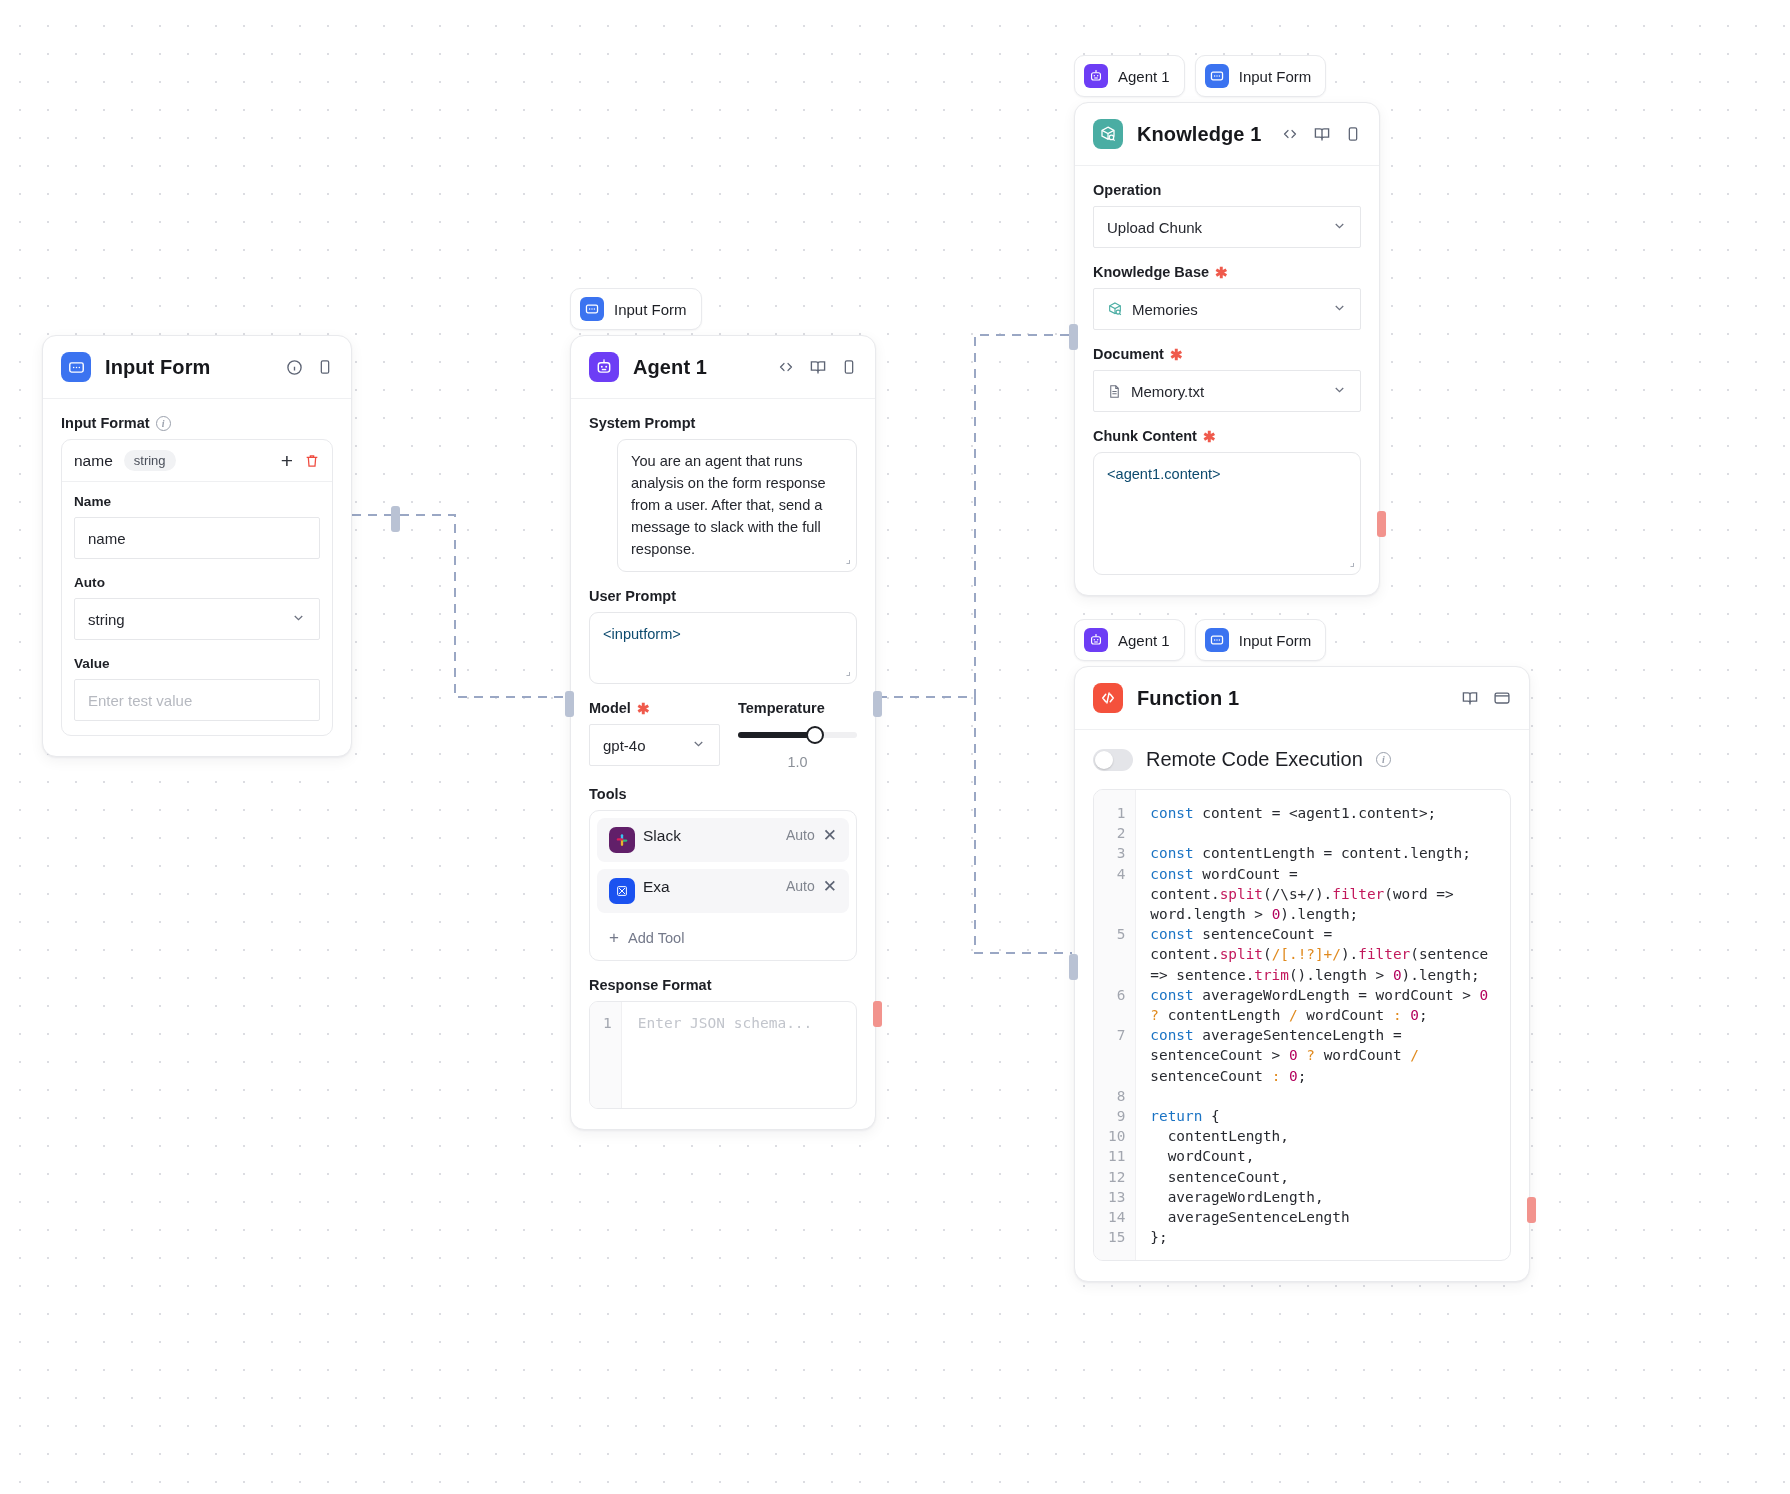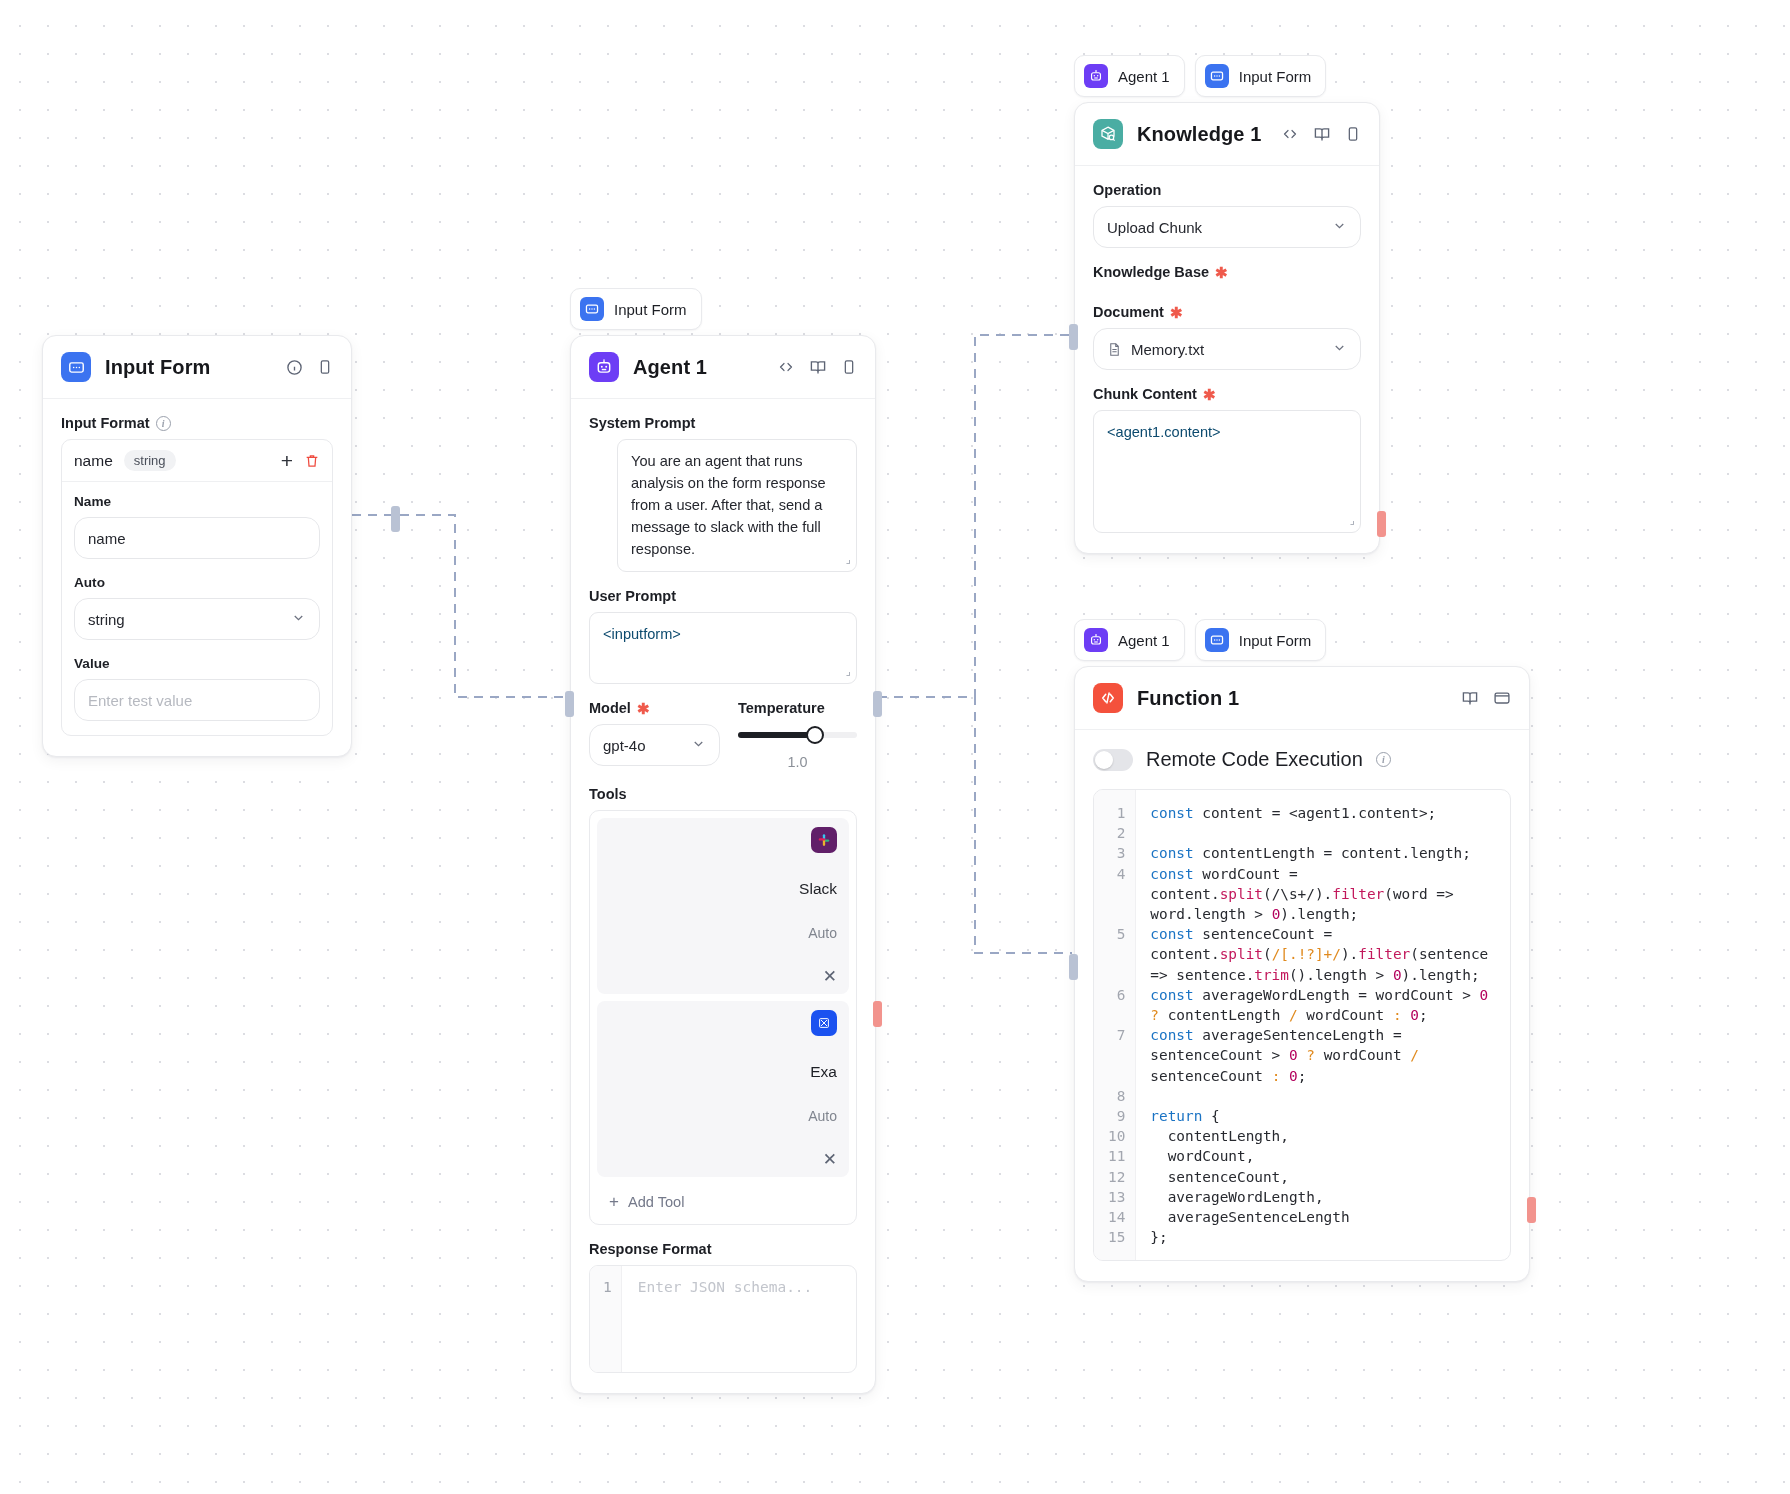--- a/index.html
+++ b/index.html
@@ -51,21 +51,21 @@
   }
   .req { color: #ef5a4c; font-size: 15px; line-height: 1; }
   .infoglyph {
     width: 15px; height: 15px; border-radius: 50%;
     border: 1.3px solid #9aa0ac; color: #9aa0ac;
     font-size: 10px; font-weight: 700; font-style: italic;
     display: inline-flex; align-items: center; justify-content: center;
     font-family: "Liberation Serif", serif;
   }
   .field {
-    border: 1px solid #e6e7ea; border-radius: 14px;
+    border: 1px solid #e6e7ea; border-radius: 2px;
     background: #fff; padding: 11px 13px;
     font-size: 15px; color: #25272e;
     display: flex; align-items: center; gap: 9px;
     min-height: 42px;
   }
   .field.sel { justify-content: space-between; }
   .field .ph { color: #b6b9c0; }
   .chev { color: #6d7280; flex: none; }
   .ta {
     border: 1px solid #e6e7ea; border-radius: 9px; background: #fff;
@@ -111,24 +111,23 @@
   }
   .spacer { flex: 1; }
   .plusbtn { color: #30333b; font-size: 21px; line-height: 1; cursor: pointer; }
   .trashbtn { color: #ef4b3f; display: flex; cursor: pointer; }
   .subbody { padding: 12px 12px 14px 12px; }
   .subbody .flabel { font-size: 13.6px; font-weight: 600; }
 
   
   .toolbox { border: 1px solid #e9eaed; border-radius: 10px; padding: 7px; }
   .toolrow {
-    display: flex; align-items: flex-end; gap: 27px;
+    display: flex; align-items: flex-start; gap: 8px;
     background: #f6f6f8; border-radius: 8px; padding: 9px 12px;
     margin-bottom: 7px;
-    flex-direction: column;
   }
   .toolrow .tname { font-size: 15.5px; color: #1d1f25; font-weight: 500; flex: 1; }
   .toolrow .auto { font-size: 14px; color: #80858f; }
   .toolrow .x { color: #5d6474; font-size: 17px; cursor: pointer; line-height: 1; }
   .tool-ico { width: 26px; height: 26px; border-radius: 7px; flex: none;
               display:flex; align-items:center; justify-content:center; }
   .addtool {
     display: flex; align-items: center; gap: 9px;
     padding: 8px 12px 5px 12px; color: #74798a; font-size: 14.6px; cursor: pointer;
   }
@@ -468,20 +467,38 @@
               <path d="M6 9.5l6 6 6-6"></path>
             </svg>
         </span>
       </div>
       <div class="gap"></div>
 
       <div class="flabel">
         <span>Knowledge Base</span>
         <span class="req">✱</span>
       </div>
+      <div class="field sel">
+        <span style="display:flex; align-items:center; gap:9px;">
+          <span style="display:flex;">
+            <svg width="16" height="16" viewBox="0 0 24 24" fill="none" stroke="#4aada3" stroke-width="1.7">
+              <path d="M12 2.9l8 4.2v7.6l-8 4.2-8-4.2V7.1z"></path>
+              <path d="M4 7.1l8 4.2 8-4.2M12 11.3v7.6"></path>
+              <circle cx="16.6" cy="16.6" r="3" fill="#fff"></circle>
+                <path d="M18.8 18.8l2 2"></path>
+            </svg>
+          </span>
+          <span>Memories</span>
+        </span>
+        <span class="chev">
+          <svg width="15" height="15" viewBox="0 0 24 24" fill="none" stroke="currentColor" stroke-width="2">
+              <path d="M6 9.5l6 6 6-6"></path>
+            </svg>
+        </span>
+      </div>
       <div class="gap"></div>
 
       <div class="flabel">
         <span>Document</span>
         <span class="req">✱</span>
       </div>
       <div class="field sel">
         <span style="display:flex; align-items:center; gap:9px;">
           <span style="display:flex;">
             <svg width="15" height="15" viewBox="0 0 24 24" fill="none" stroke="#6d7280" stroke-width="1.7">

